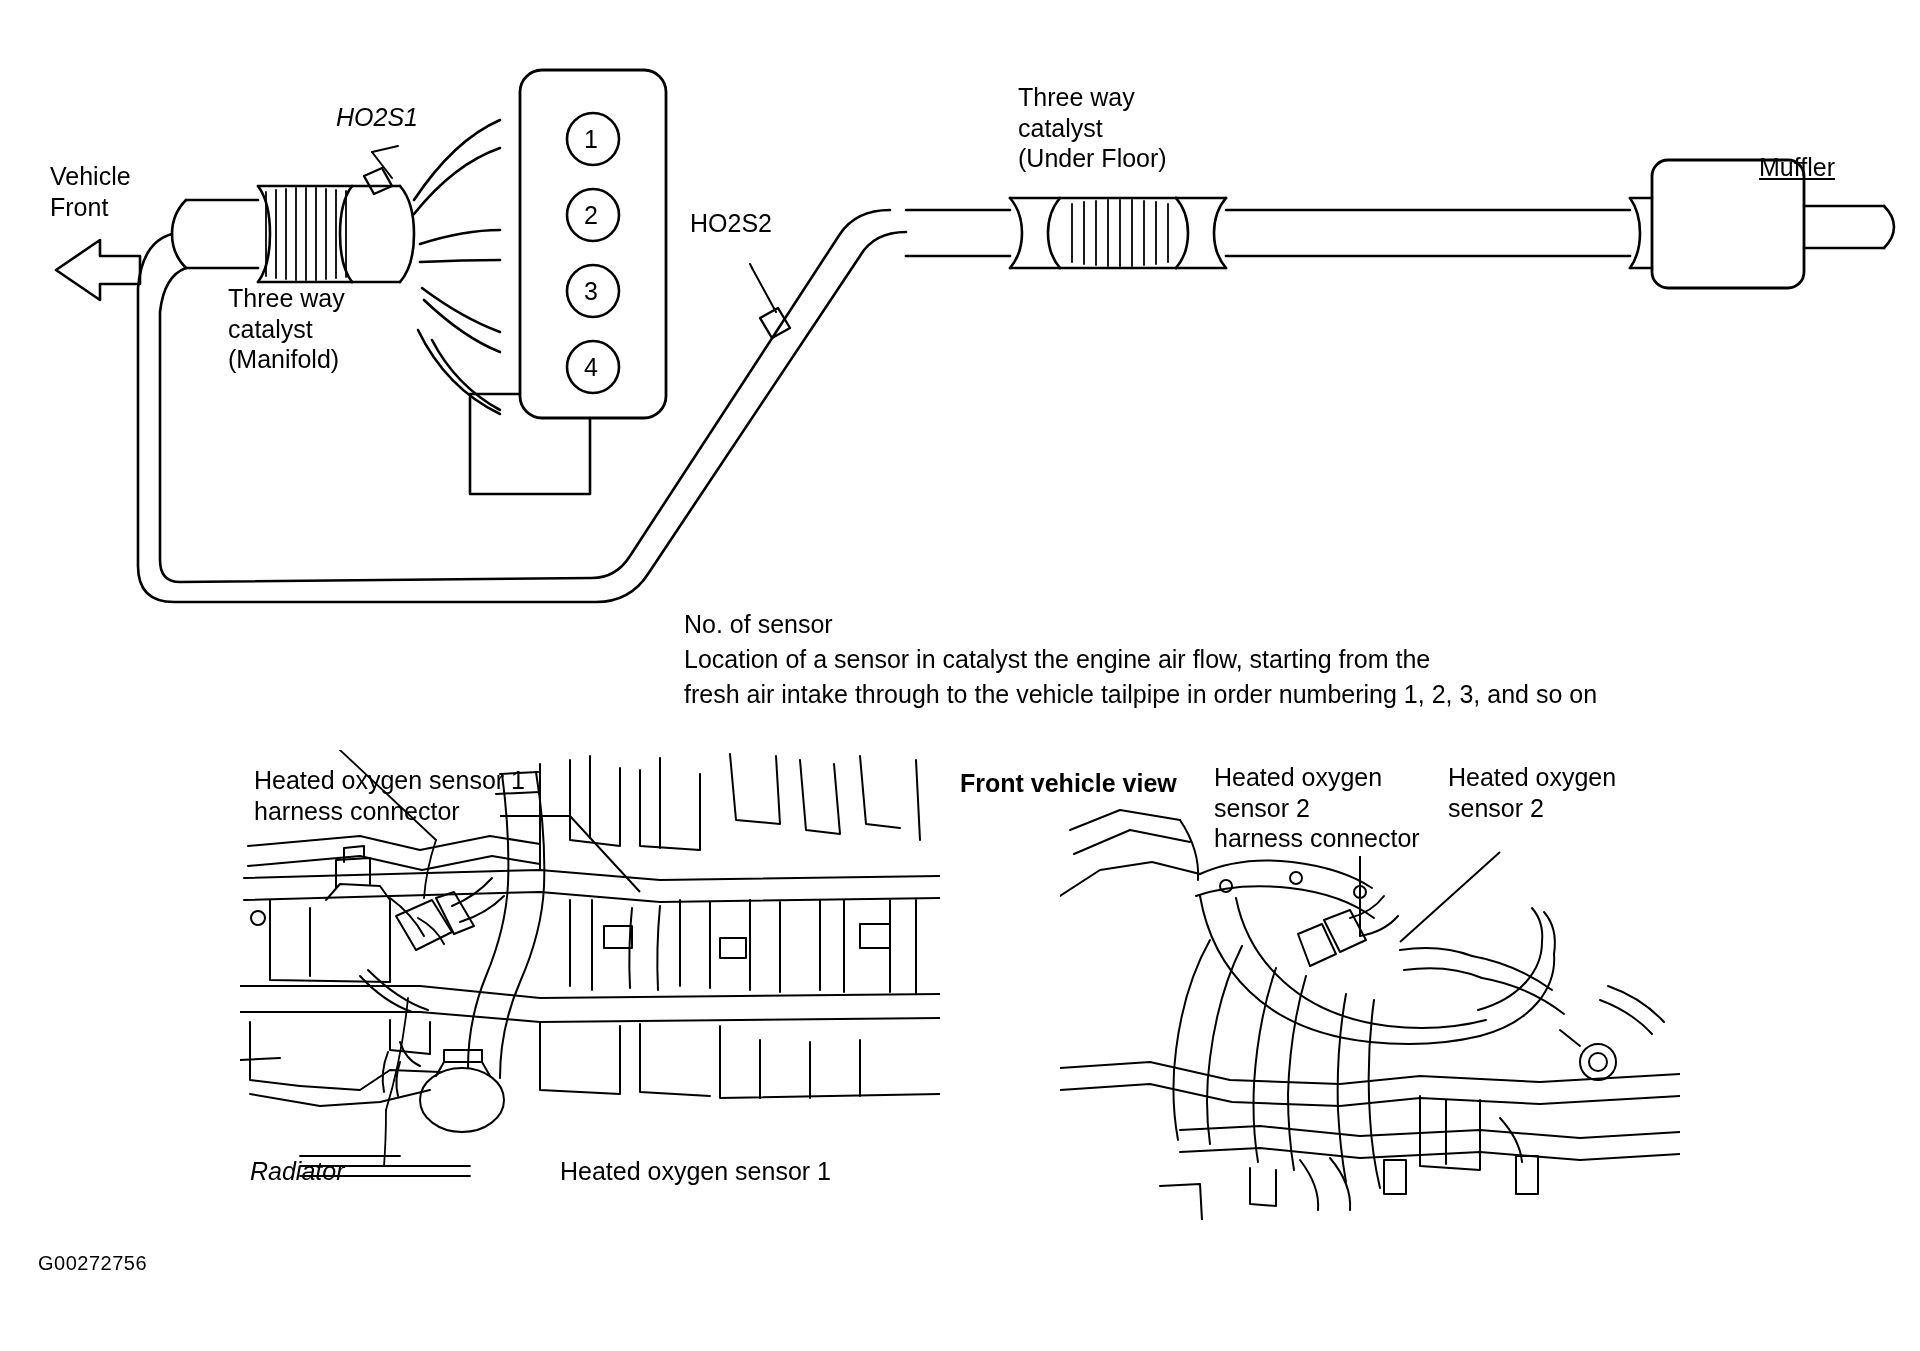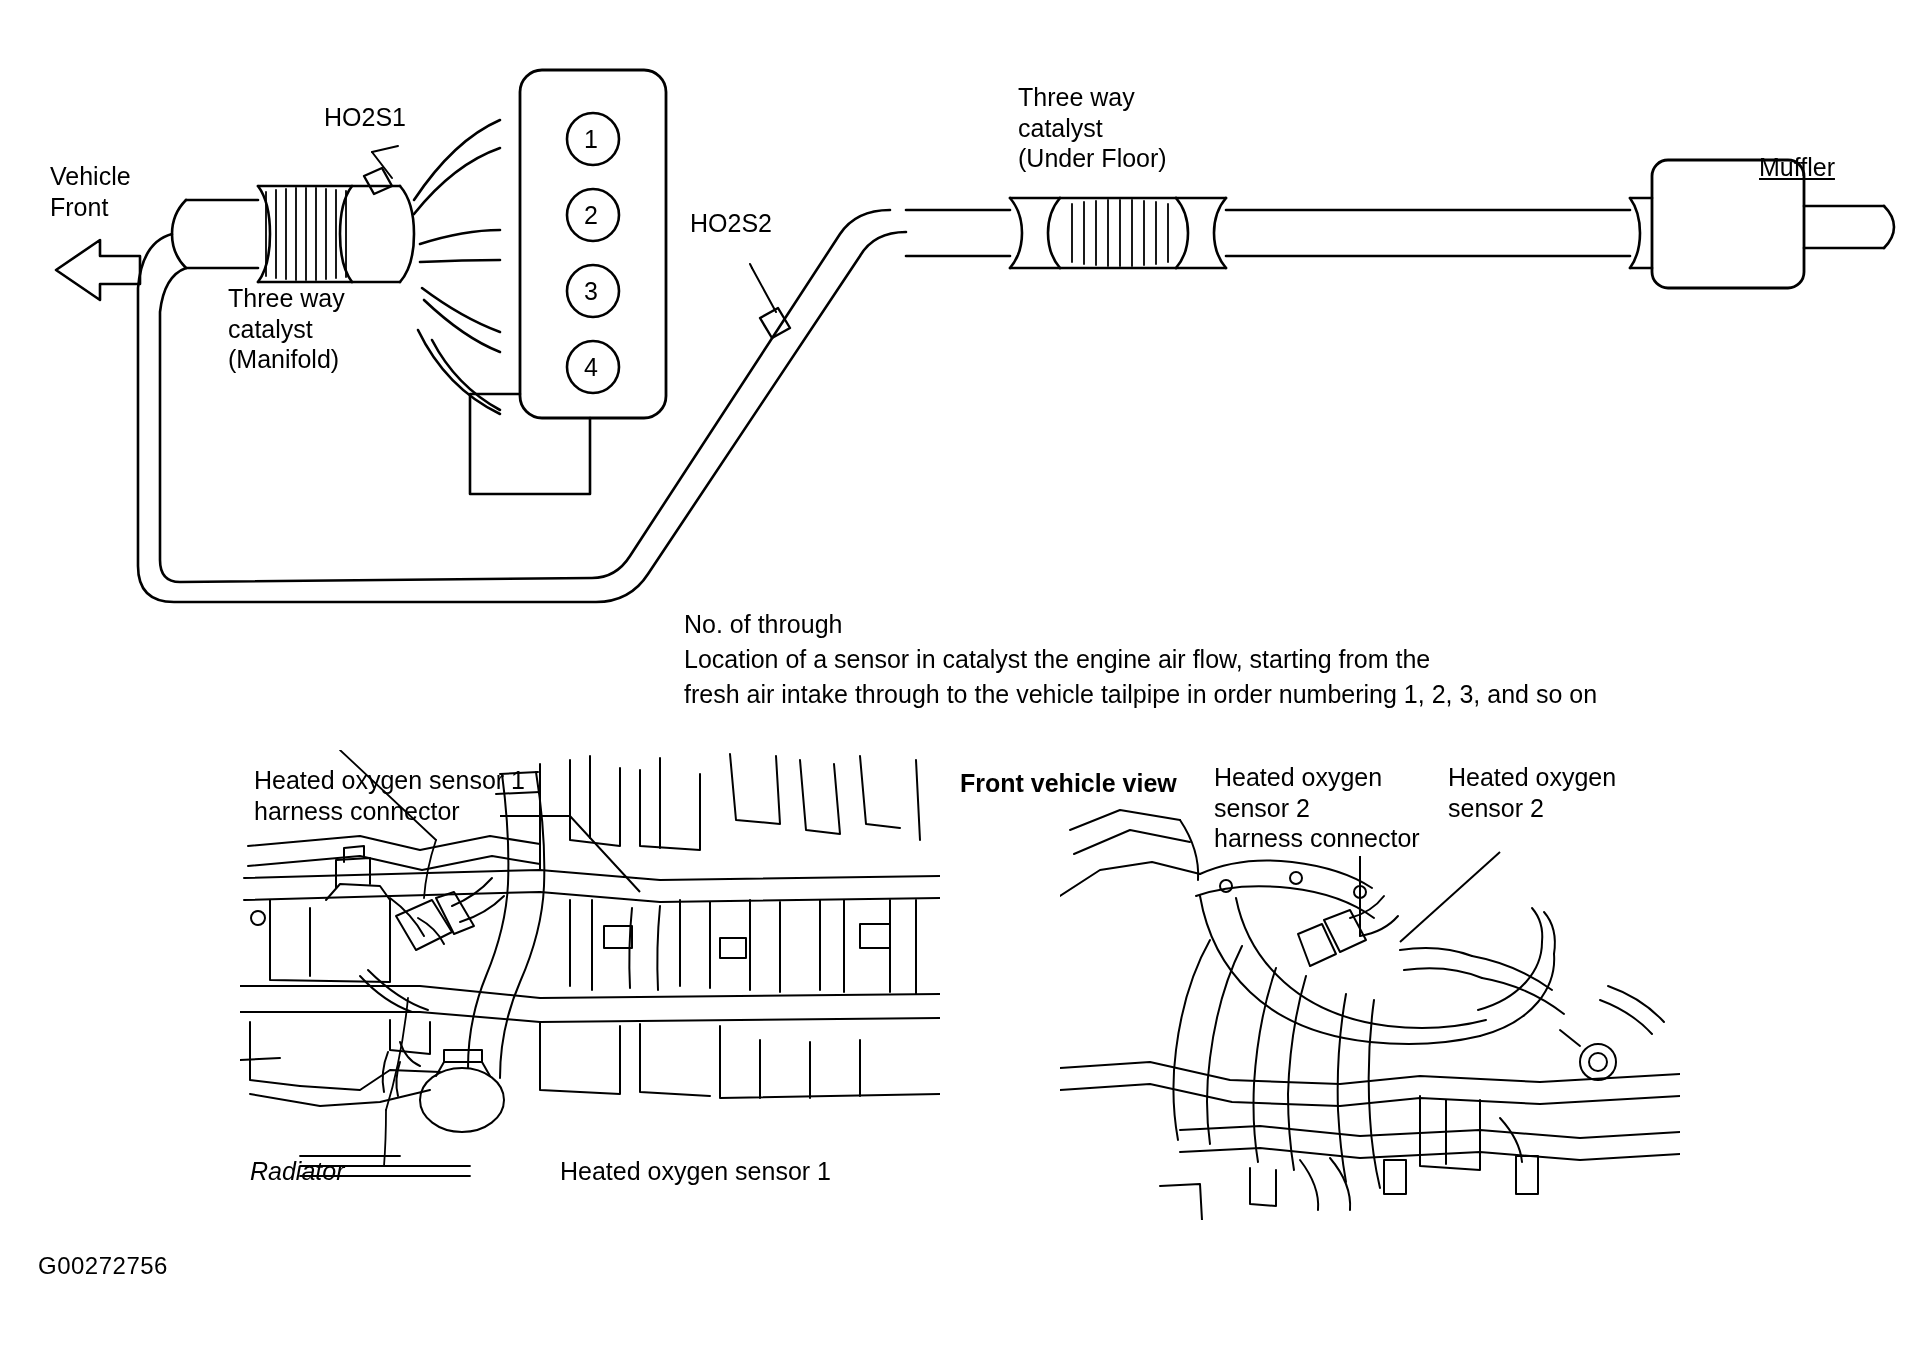--- a/index.html
+++ b/index.html
@@ -27,21 +27,21 @@
   }
   .lbl.bold { font-weight: bold; }
   .note {
     position: absolute;
     font-size: 25px;
     line-height: 1.32;
     white-space: pre;
   }
   .code {
     position: absolute;
-    font-size: 24px;
+    font-size: 20px;
     letter-spacing: 0.5px;
     text-align: right;
   }
   svg { display: block; }
   .dg { position: absolute; top: 0; left: 0; }
 </style>
 </head>
 <body>
 
 <div id="page">
@@ -142,36 +142,36 @@
       <path d="M1804 248 L1884 248"></path>
       <path d="M1884 206 q10 10 10 21 q0 11 -10 21"></path>
 
       <path d="M398 146 L372 152" stroke-width="2"></path>
       <path d="M750 264 L752 268" stroke-width="2"></path>
     </g>
   </svg>
 
   <div class="lbl" style="left:50px; top:161px;">Vehicle
 Front</div>
-  <div class="lbl" style="left:324px; top:102px;">HO2S1</div>
+  <div class="lbl" style="left:336px; top:102px;font-style:italic;">HO2S1</div>
   <div class="lbl" style="left:228px; top:283px;">Three way
 catalyst
 (Manifold)</div>
   <div class="lbl" style="left:690px; top:208px;">HO2S2</div>
   <div class="lbl" style="left:1018px; top:82px;">Three way
 catalyst
 (Under Floor)</div>
   <div class="lbl" style="left:1759px; top:152px;text-decoration:underline;">Muffler</div>
 
   <div class="lbl" style="left:584px; top:124px;">1</div>
   <div class="lbl" style="left:584px; top:200px;">2</div>
   <div class="lbl" style="left:584px; top:276px;">3</div>
   <div class="lbl" style="left:584px; top:352px;">4</div>
 
-  <div class="note" style="left:684px; top:608px;">No. of through</div>
+  <div class="note" style="left:684px; top:608px;">No. of sensor</div>
   <div class="note" style="left:684px; top:643px;">Location of a sensor in catalyst the engine air flow, starting from the</div>
   <div class="note" style="left:684px; top:678px;">fresh air intake through to the vehicle tailpipe in order numbering 1, 2, 3, and so on</div>
 
   <svg class="dg" width="700" height="470" viewBox="0 0 700 470" style="left:240px; top:750px;">
     <g fill="none" stroke="#000" stroke-width="2" stroke-linejoin="round" stroke-linecap="round">
 
       <path d="M8 96 L120 86 L180 100 L250 86 L300 94"></path>
       <path d="M8 116 L120 106 L182 120 L252 106 L300 114"></path>
       <path d="M300 14 L300 120"></path>
       <path d="M330 10 L330 90 L380 96 L380 18"></path>

